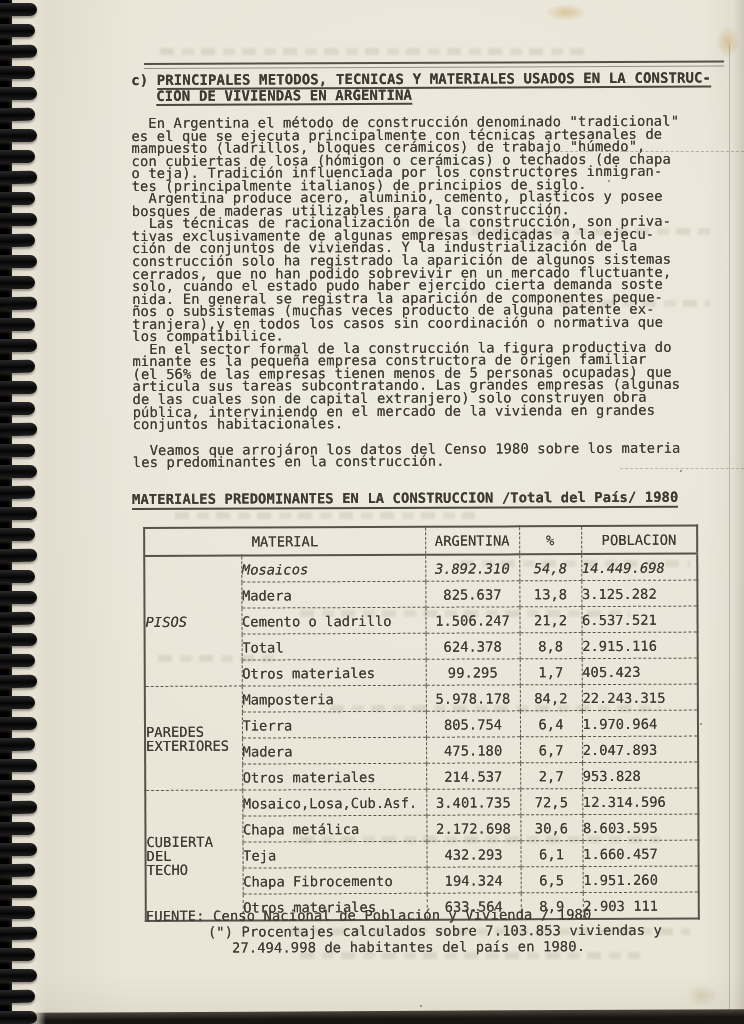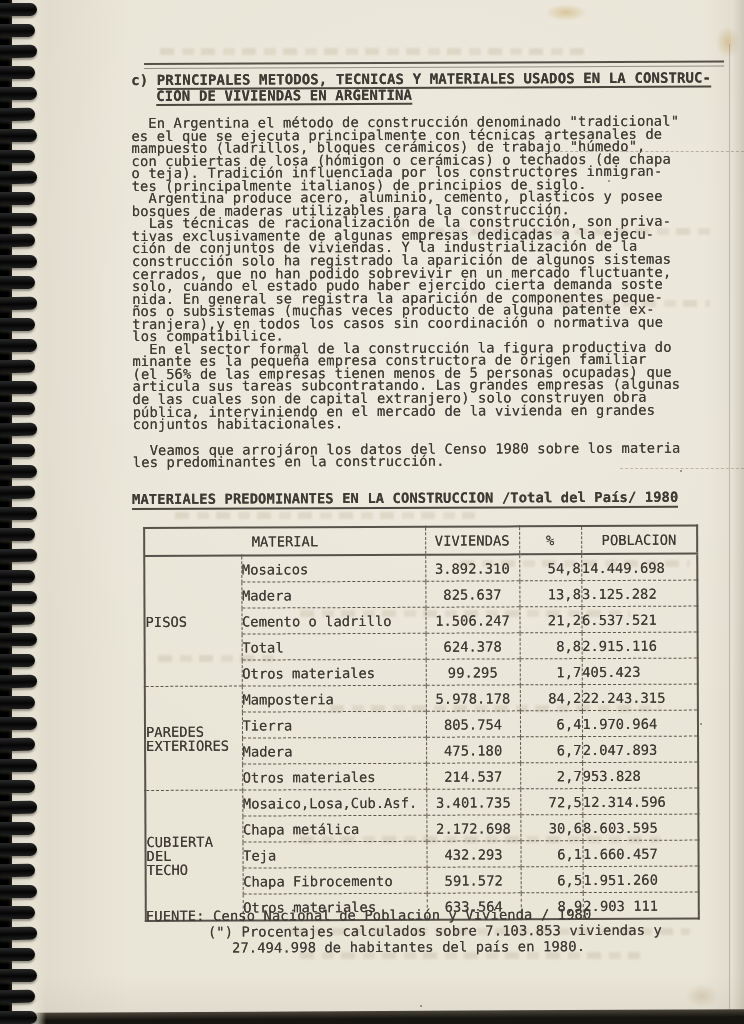--- a/index.html
+++ b/index.html
@@ -27,26 +27,26 @@
   .table-title{position:absolute;left:132px;top:490px;font-size:13.8px;font-weight:bold;
     letter-spacing:.1px;white-space:nowrap;text-shadow:0 0 .5px rgba(60,55,48,.85);}
   .table-title .u{padding-bottom:1px;}
   table.materials{position:absolute;left:143px;top:526px;width:553px;
     border-collapse:collapse;table-layout:fixed;font-size:13.8px;color:#3d3932;
     border:2px solid #57524a;text-shadow:0 0 .5px rgba(60,55,48,.8);}
   table.materials td{height:25px;padding:0;vertical-align:middle;overflow:hidden;}
   table.materials thead td{text-align:center;border-bottom:2px solid #57524a;height:26px;}
   table.materials thead td + td{border-left:1px dashed #5b564c;}
   table.materials tbody td{border-top:1px dashed #5b564c;}
-  table.materials tbody tr.first td{border-top:none;}
+  table.materials tbody tr.first td{border-top:none;font-style:italic;}
   td.group-cell{border-left:none;vertical-align:top;padding:3px 0 0 6px;
     white-space:pre-line;line-height:14px;}
   td.mat{border-left:1px dashed #5b564c;text-align:left;padding-left:8px;}
   td.viv{border-left:1px dashed #5b564c;text-align:center;padding-right:8px;}
-  td.pct{border-left:1px dashed #5b564c;text-align:right;}
+  td.pct{border-left:1px dashed #5b564c;text-align:center;}
   td.pob{border-left:1px dashed #5b564c;padding-right:16px;}
   .source{position:absolute;left:144px;top:907px;font-size:13.8px;line-height:16px;
     letter-spacing:.1px;white-space:nowrap;text-shadow:0 0 .5px rgba(60,55,48,.85);}
   .source .src2{margin-left:62px;}
   .source .src3{margin-left:86px;}
   
   .binding{position:absolute;left:0;top:0;bottom:0;width:46px;z-index:6;
     background:linear-gradient(90deg,#d8d3c4,#e7e3d5 70%, rgba(231,227,213,0));}
   .binding::before{content:"";position:absolute;left:0;top:0;bottom:0;width:12px;
     background:linear-gradient(90deg,#000 0 8px,#1d1d1d);}
@@ -145,21 +145,21 @@
       <colgroup>
         <col style="width:97px">
           <col style="width:184px">
           <col style="width:94px">
         <col style="width:62px">
           <col style="width:116px">
       </colgroup>
       <thead>
         <tr>
           <td colspan="2">MATERIAL</td>
-          <td>VIVIENDAS</td>
+          <td>ARGENTINA</td>
           <td>%</td>
           <td>POBLACION</td>
         </tr>
       </thead>
       <tbody>
           <tr class="first">
             <td class="group-cell" rowspan="5">PISOS</td>
             <td class="mat">Mosaicos</td>
             <td class="viv">3.892.310</td>
             <td class="pct">54,8</td>
@@ -231,21 +231,21 @@
             <td class="pob">8.603.595</td>
           </tr>
           <tr>
             <td class="mat">Teja</td>
             <td class="viv">432.293</td>
             <td class="pct">6,1</td>
             <td class="pob">1.660.457</td>
           </tr>
           <tr>
             <td class="mat">Chapa Fibrocemento</td>
-            <td class="viv">591.572</td>
+            <td class="viv">194.324</td>
             <td class="pct">6,5</td>
             <td class="pob">1.951.260</td>
           </tr>
           <tr>
             <td class="mat">Otros materiales</td>
             <td class="viv">633.564</td>
             <td class="pct">8,9</td>
             <td class="pob">2.903 111</td>
           </tr>
         </tbody>

